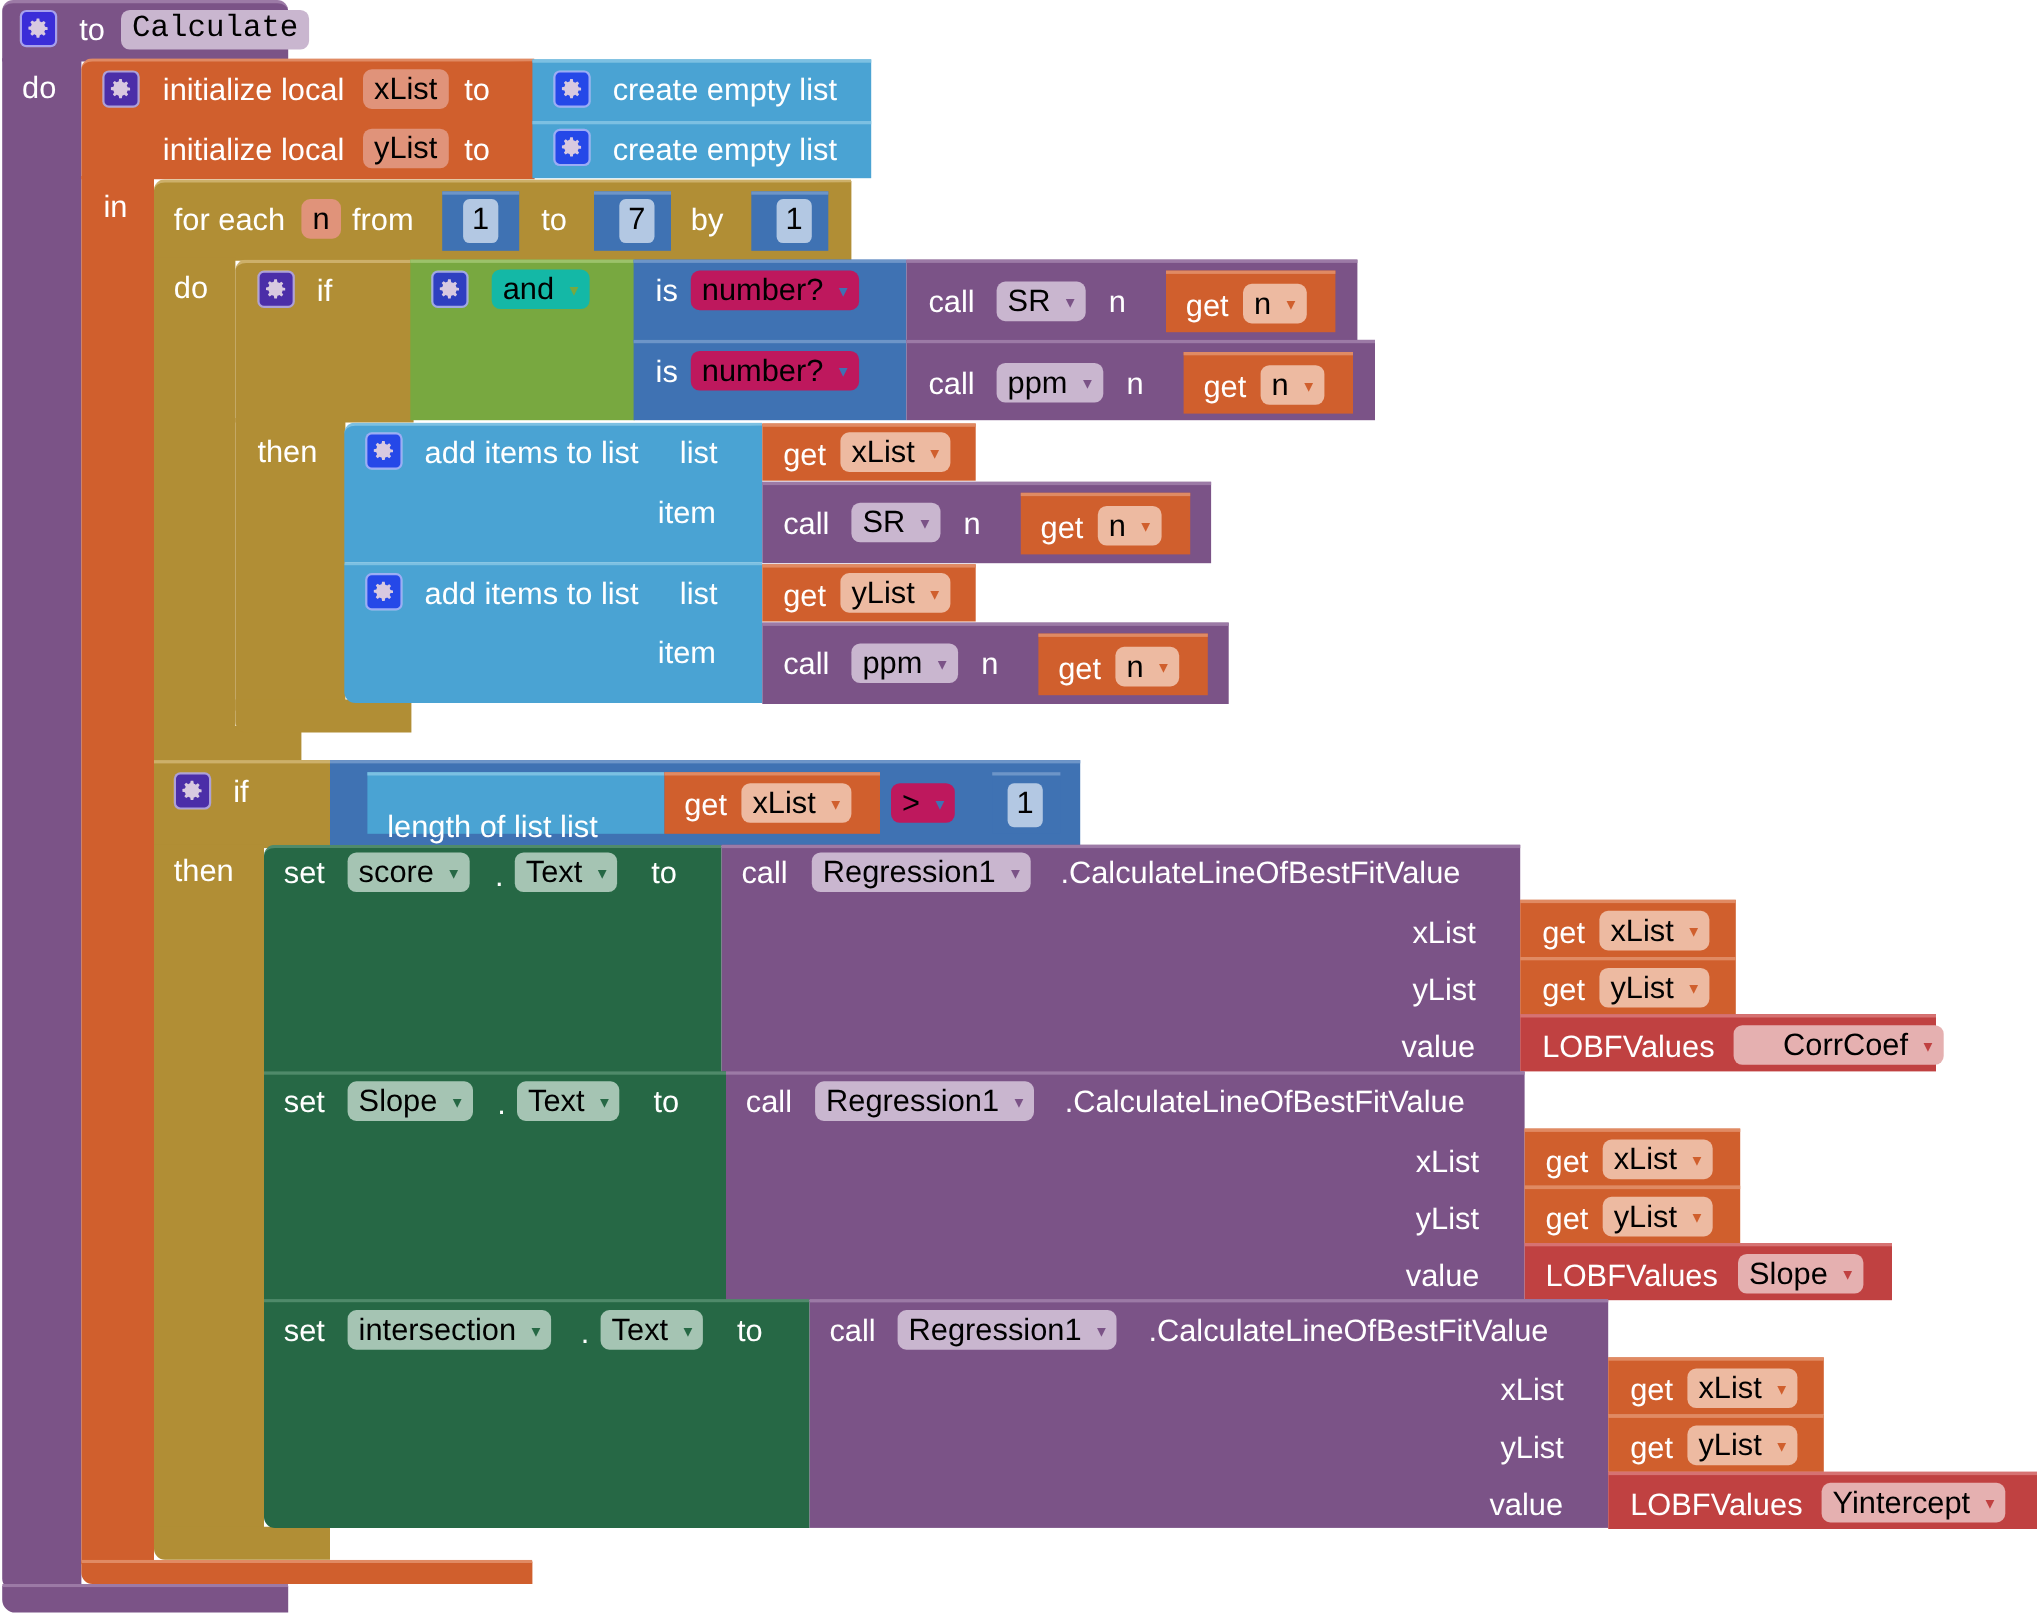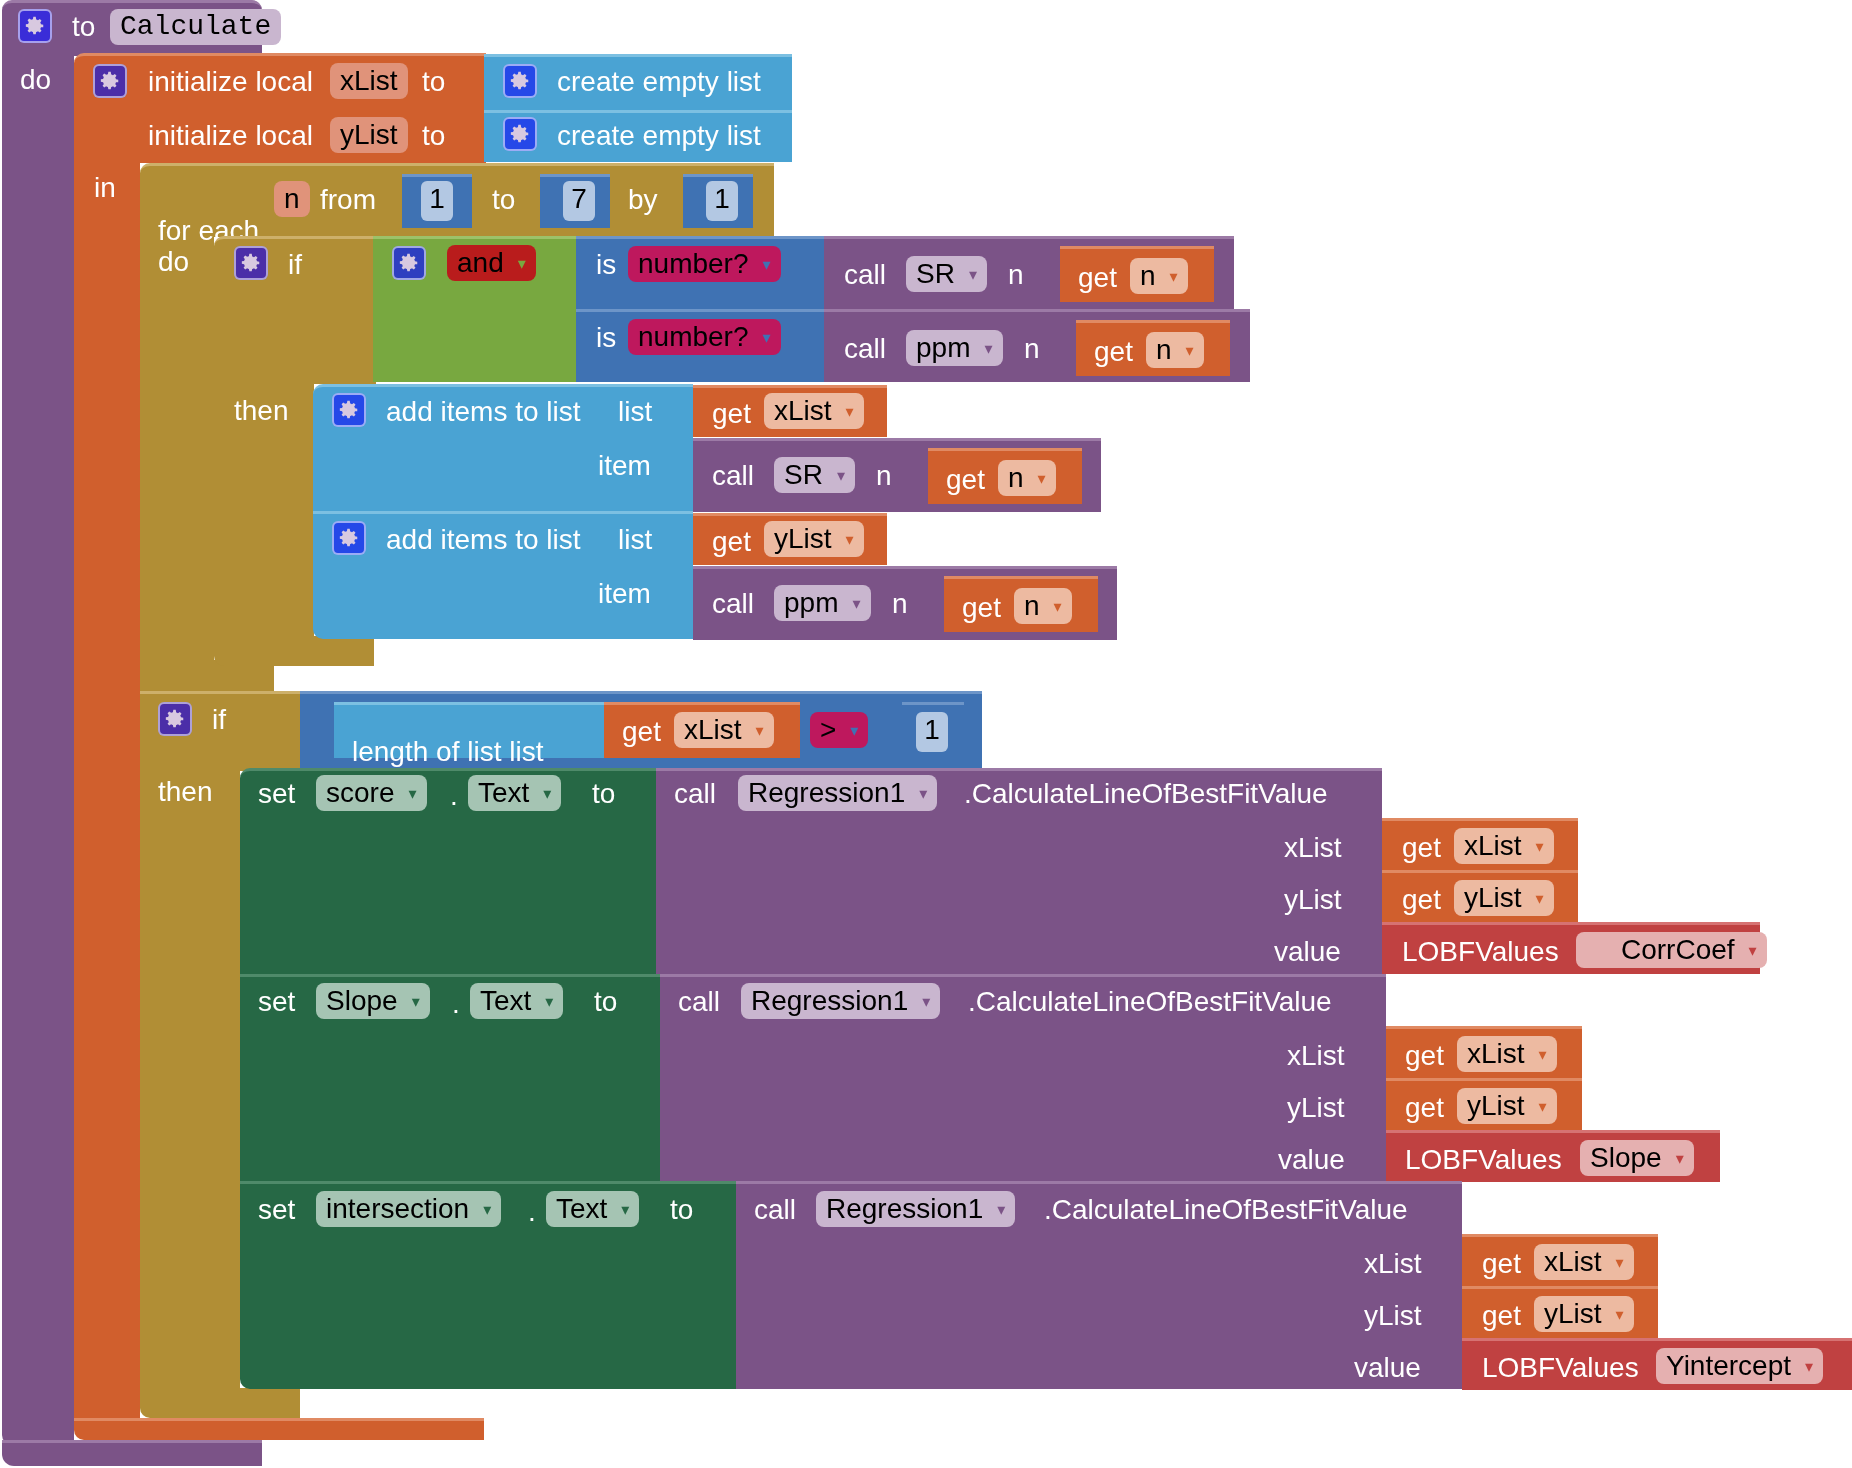--- a/index.html
+++ b/index.html
@@ -18,21 +18,21 @@
   .lgreen{background:#78a840;border-top:3px solid #9cc26a;}
   .dgreen{background:#266845;border-top:3px solid #4f8a6a;}
   .red{background:#c04141;border-top:3px solid #d67272;}
   .f-purple{background:#c9b6cf;}
   .f-purple.dd::after{color:#7b5387;}
   .f-orange{background:#edbaa1;}
   .f-orange.dd::after{color:#d05f2d;}
   .f-orange-var{background:#e0937a;}
   .f-blue{background:#be185d;}
   .f-blue.dd::after{color:#3f72b3;}
-  .f-green{background:#b91c1c;text-align:right;}
+  .f-green{background:#14b8a6;text-align:right;}
   .f-green.dd::after{color:#78a840;}
   .f-dgreen{background:#a5c4b3;}
   .f-dgreen.dd::after{color:#266845;}
   .f-red{background:#e5b0b0;}
   .f-red.dd::after{color:#c04141;}
   .num{position:absolute;box-sizing:border-box;border-radius:6px;background:#b3c8e3;color:#000;font-size:28px;line-height:36px;height:40px;width:32px;text-align:center;}
 </style>
 </head>
 <body>
 
@@ -83,21 +83,21 @@
 <div class="gear" style="left:503px;top:117px;background:#2548e8;">
     <svg>
       <use href="#gear"></use>
     </svg>
   </div>
 <span class="txt" style="left:557px;top:120px;">create empty list</span>
 
 <div class="blk gold" style="left:140px;top:163px;width:634px;height:74px;border-radius:10px 0 0 0;"></div>
 <div class="blk gold" style="left:140px;top:234px;width:74px;height:460px;border-top:none;"></div>
 <div class="blk gold" style="left:140px;top:660px;width:134px;height:34px;border-top:none;"></div>
-<span class="txt" style="left:158px;top:184px;margin-top:31px;">for each</span>
+<span class="txt" style="left:158px;top:184px;">for each</span>
 <span class="fld f-orange-var" style="left:274px;top:181px;">n</span>
 <span class="txt" style="left:320px;top:184px;">from</span>
 <div class="blk dblue" style="left:402px;top:174px;width:70px;height:54px;"></div>
 <span class="num" style="left:421px;top:181px;">1</span>
 <span class="txt" style="left:492px;top:184px;">to</span>
 <div class="blk dblue" style="left:540px;top:174px;width:70px;height:54px;"></div>
 <span class="num" style="left:563px;top:181px;">7</span>
 <span class="txt" style="left:628px;top:184px;">by</span>
 <div class="blk dblue" style="left:683px;top:174px;width:70px;height:54px;"></div>
 <span class="num" style="left:706px;top:181px;">1</span>

